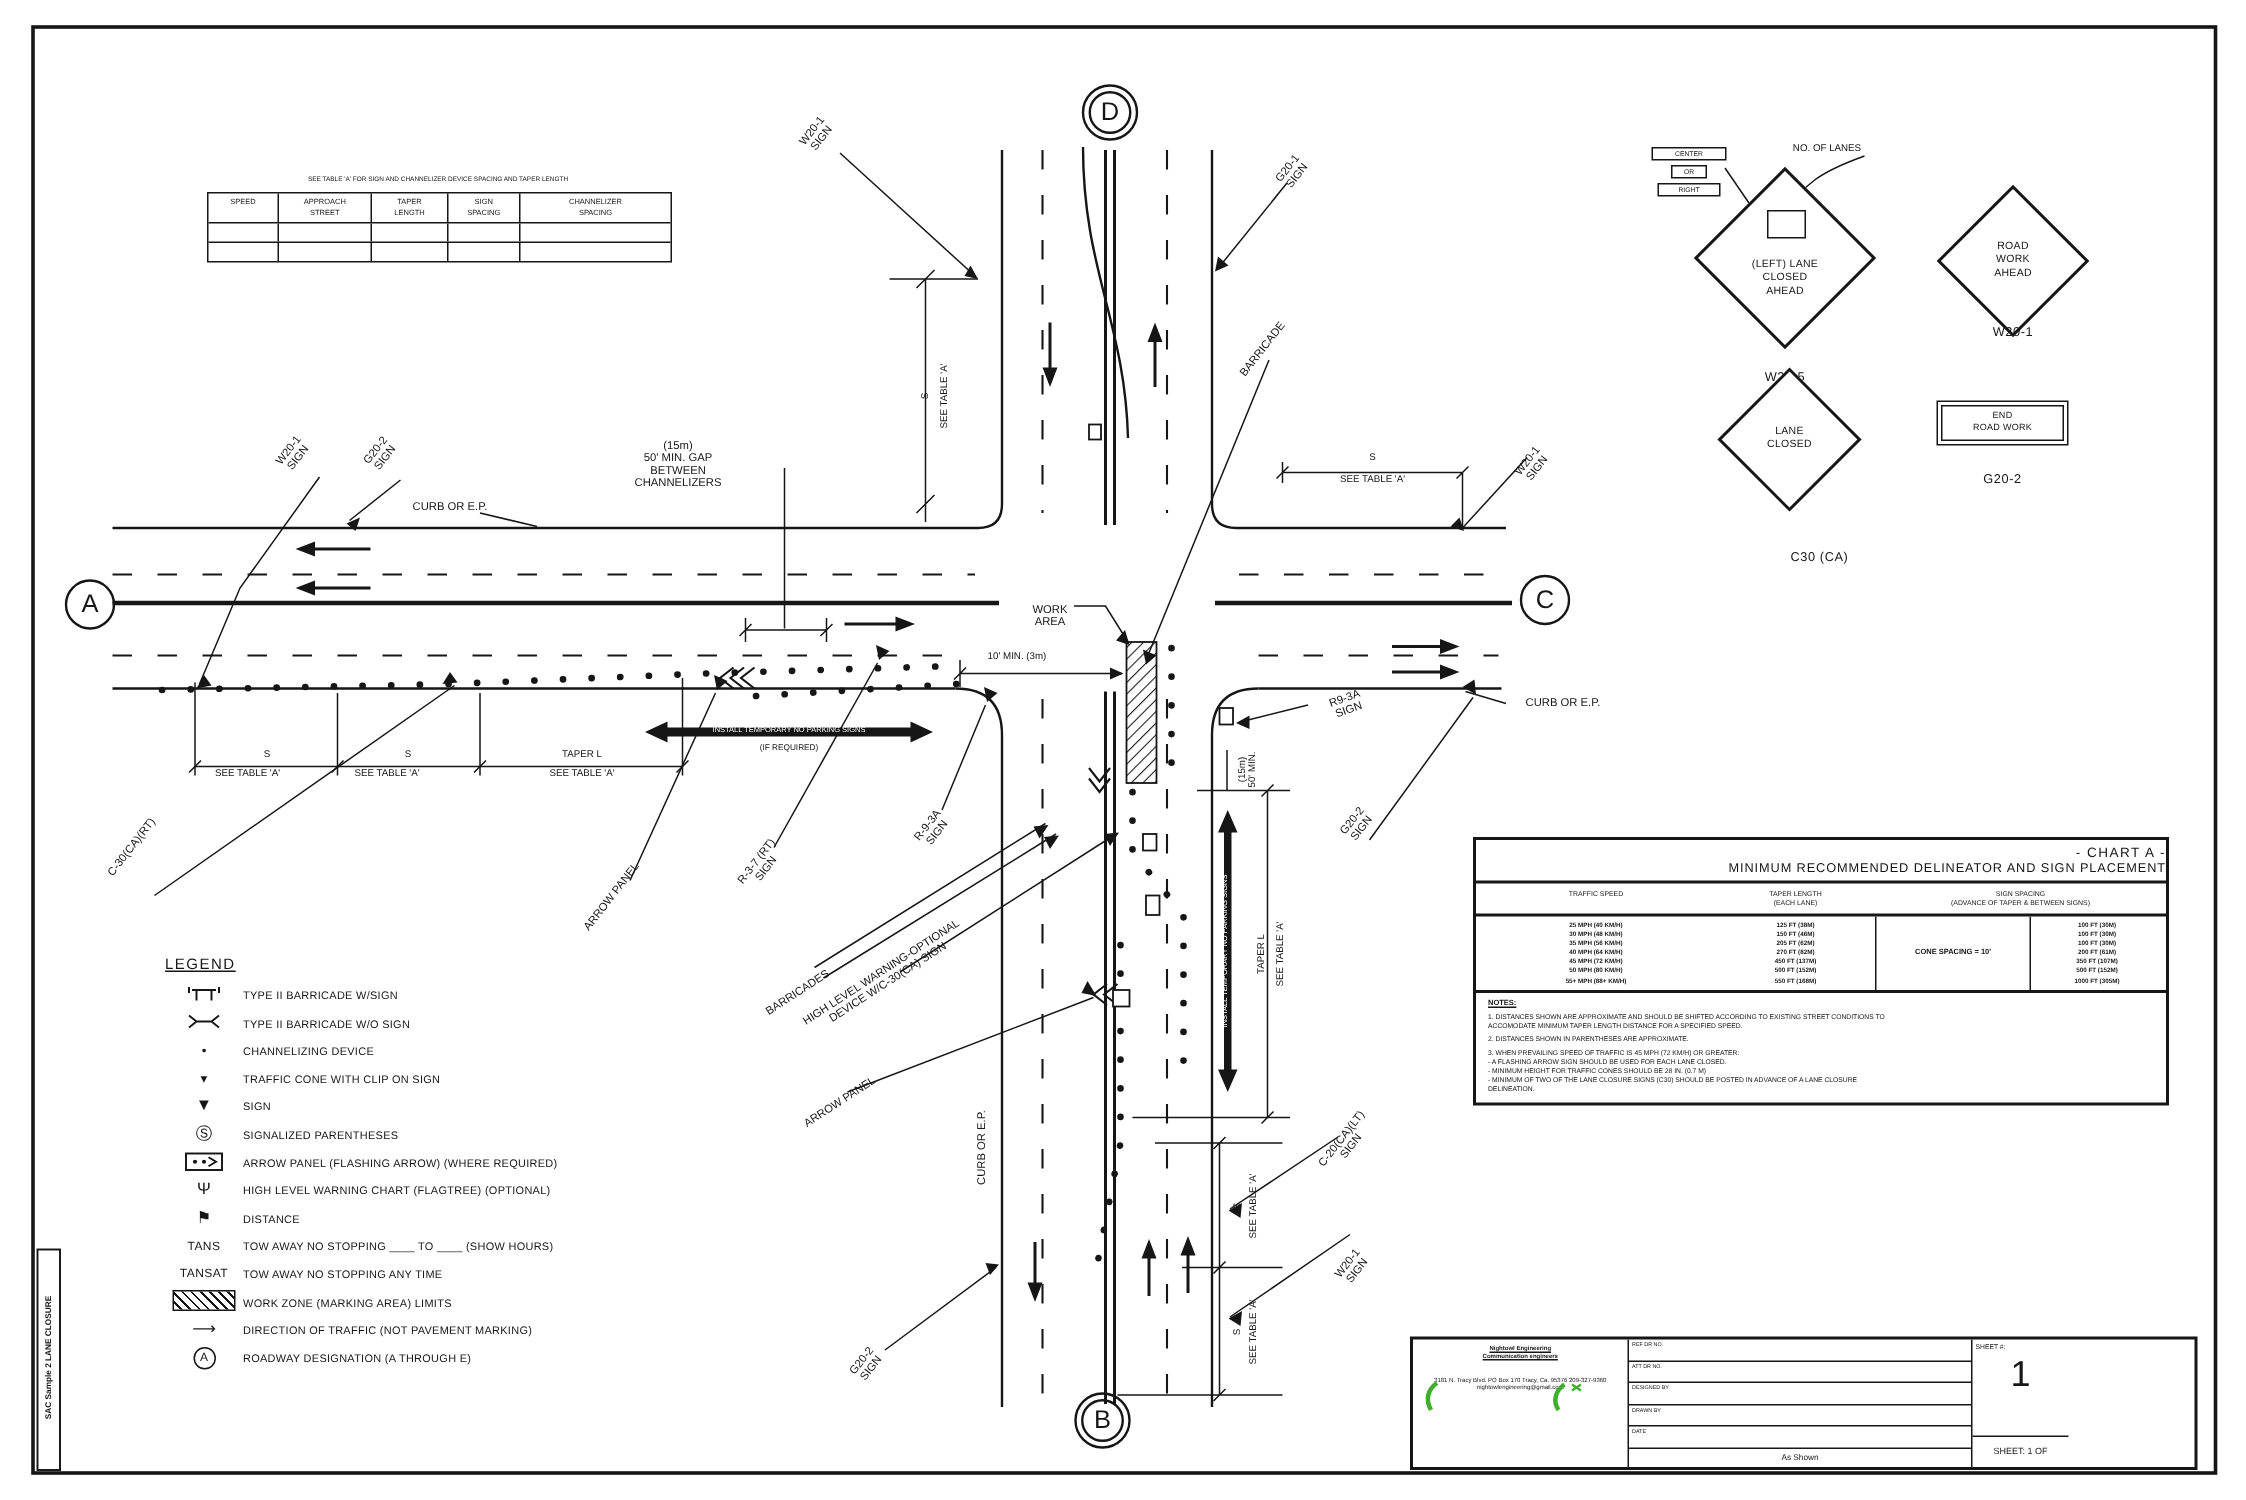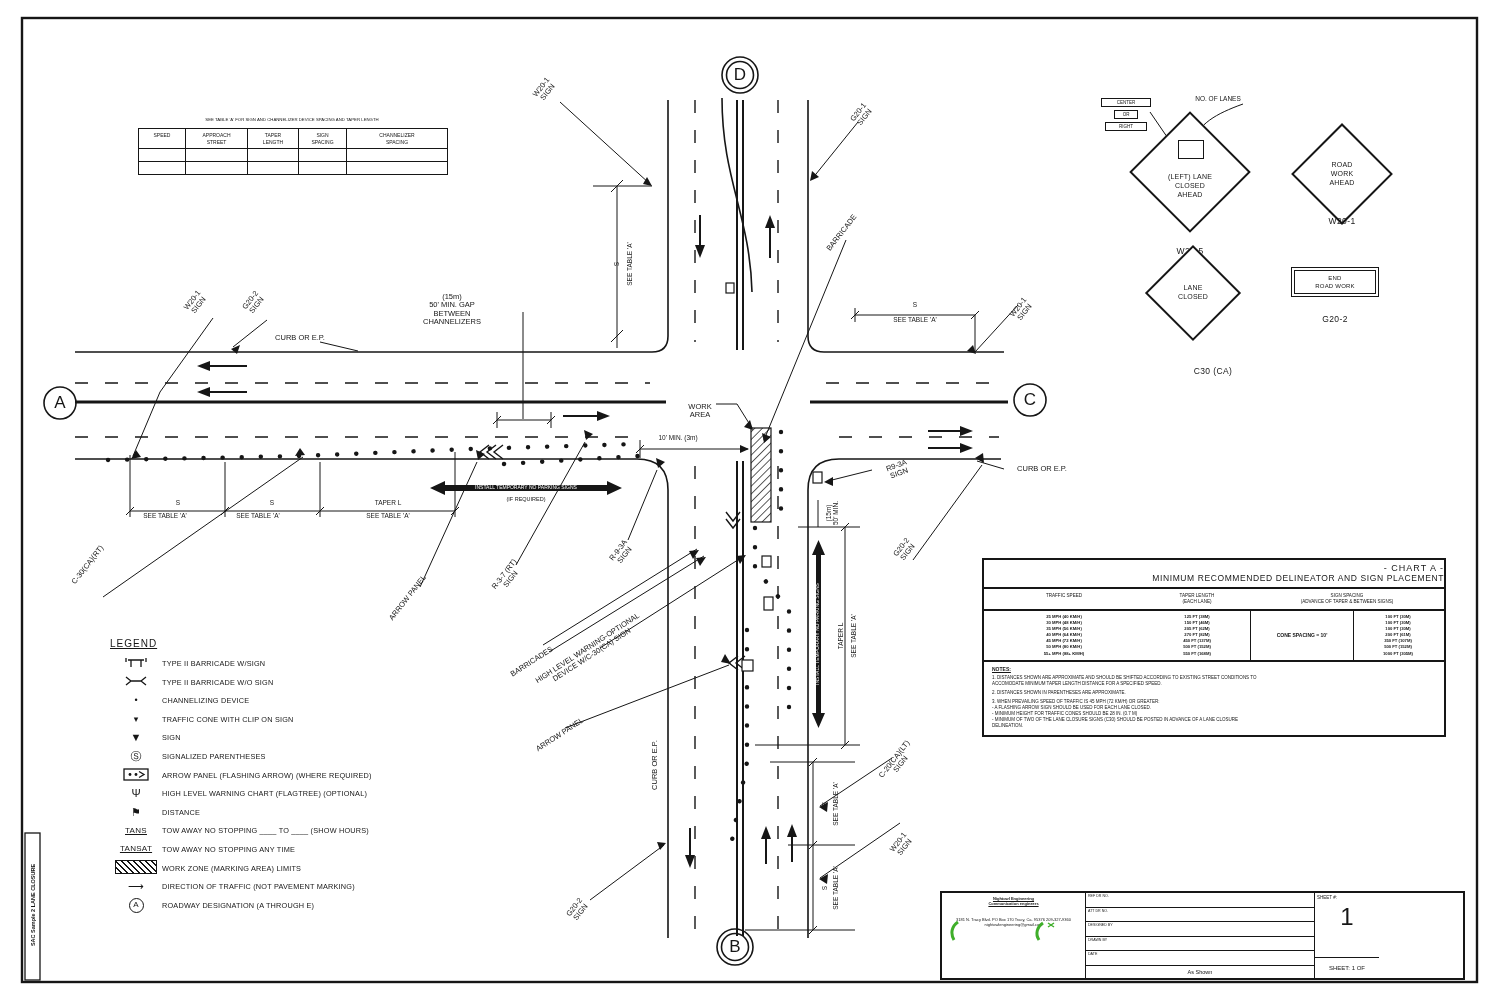--- a/index.html
+++ b/index.html
@@ -33,21 +33,21 @@
   .ta-row{display:grid;grid-template-columns:47px 62px 51px 48px 1fr;height:12px;border-bottom:1.2px solid #161616;}
   .ta-row:last-child{border-bottom:none;}
   .ta-row div{border-right:1.2px solid #161616;}
   .ta-row div:last-child{border-right:none;}
   
   .legend{position:absolute;left:110px;top:638px;width:350px;}
   .lg-title{font-size:10px;letter-spacing:1px;text-decoration:underline;margin-bottom:8px;}
   .lg-row{display:flex;align-items:center;height:13px;margin-bottom:5.6px;}
   .lg-sym{width:52px;text-align:center;flex:0 0 52px;font-size:9px;line-height:1;}
   .lg-sym.big{font-size:11px;}
-  .lg-sym.word{font-size:8px;letter-spacing:.3px;text-decoration:underline;}
+  .lg-sym.word{font-size:8px;letter-spacing:.3px;}
   .lg-txt{font-size:7.3px;letter-spacing:.2px;}
   .hatchbox{display:inline-block;width:40px;height:12px;border:1px solid #161616;
             background:repeating-linear-gradient(45deg,#fff,#fff 3px,#161616 3px,#161616 4.3px);}
   .circA{display:inline-flex;width:13px;height:13px;border:1.2px solid #161616;border-radius:50%;
          align-items:center;justify-content:center;font-size:8px;}
   
   .charta{position:absolute;left:982px;top:558px;width:460px;border:2px solid #161616;background:#fff;}
   .ca-title{border-bottom:2px solid #161616;text-align:right;padding:3px 0 4px;}
   .ca-t1{font-size:9px;letter-spacing:1px;}
   .ca-t2{font-size:8.5px;letter-spacing:.6px;}

